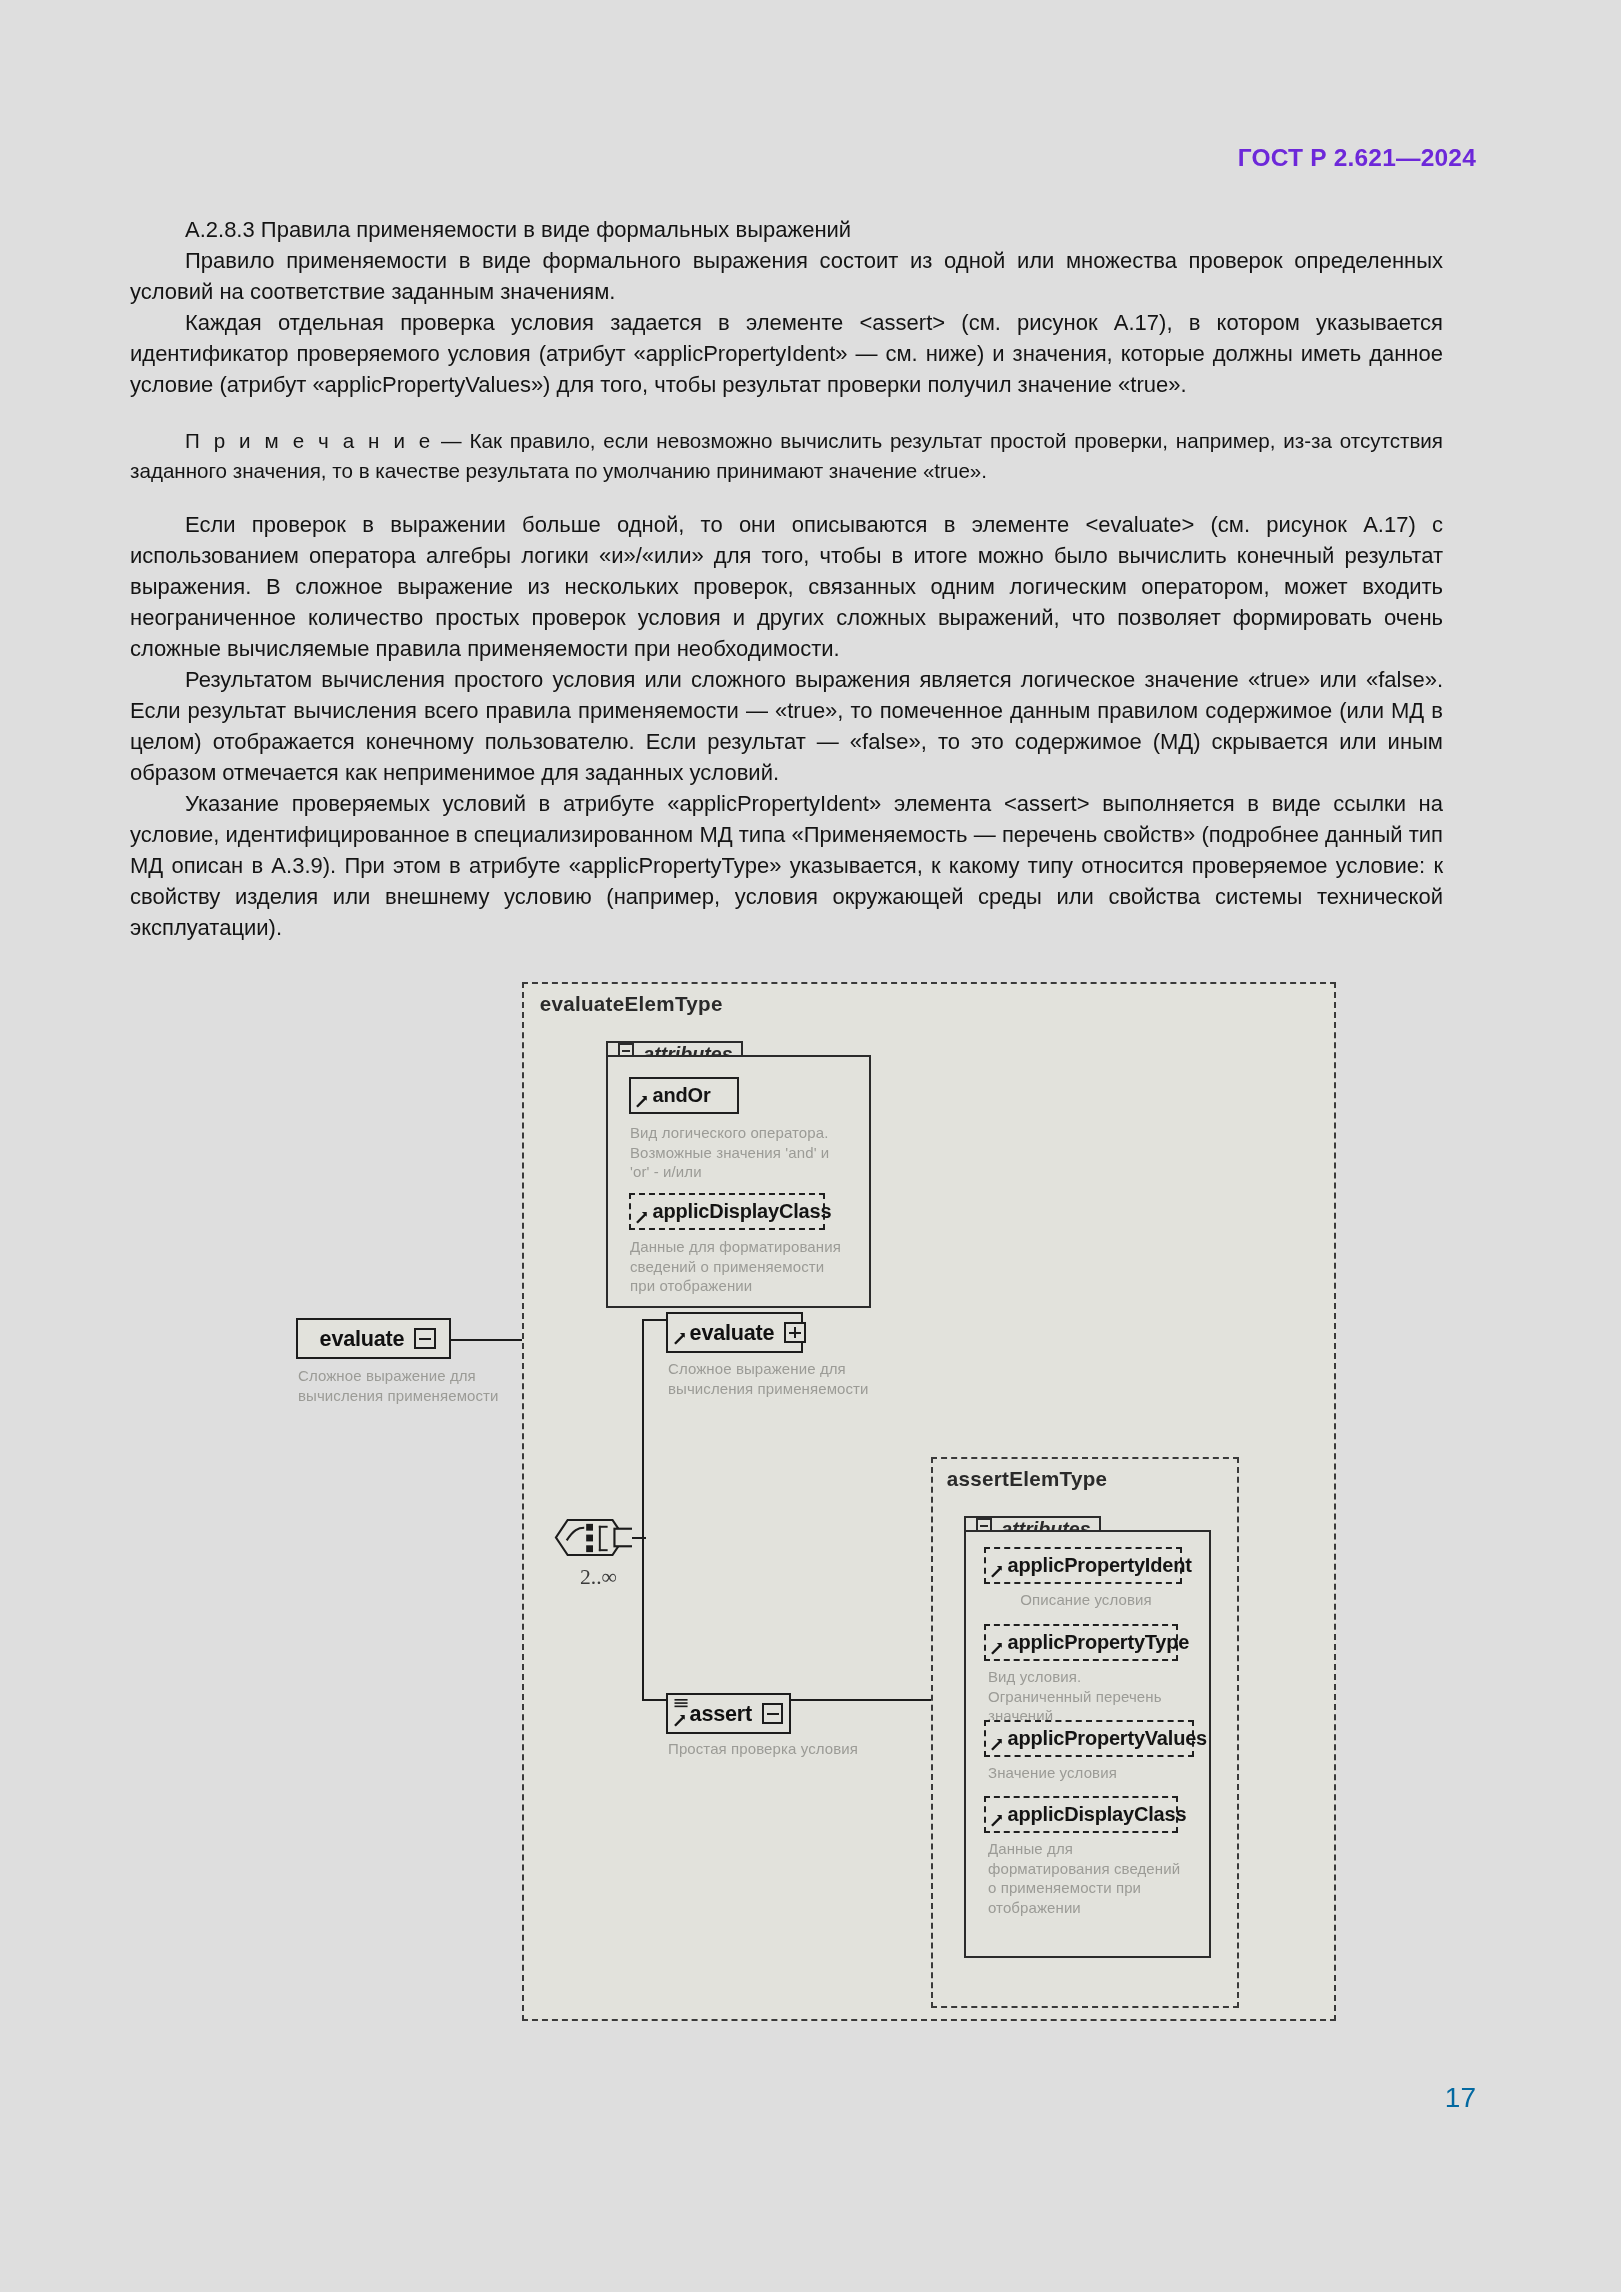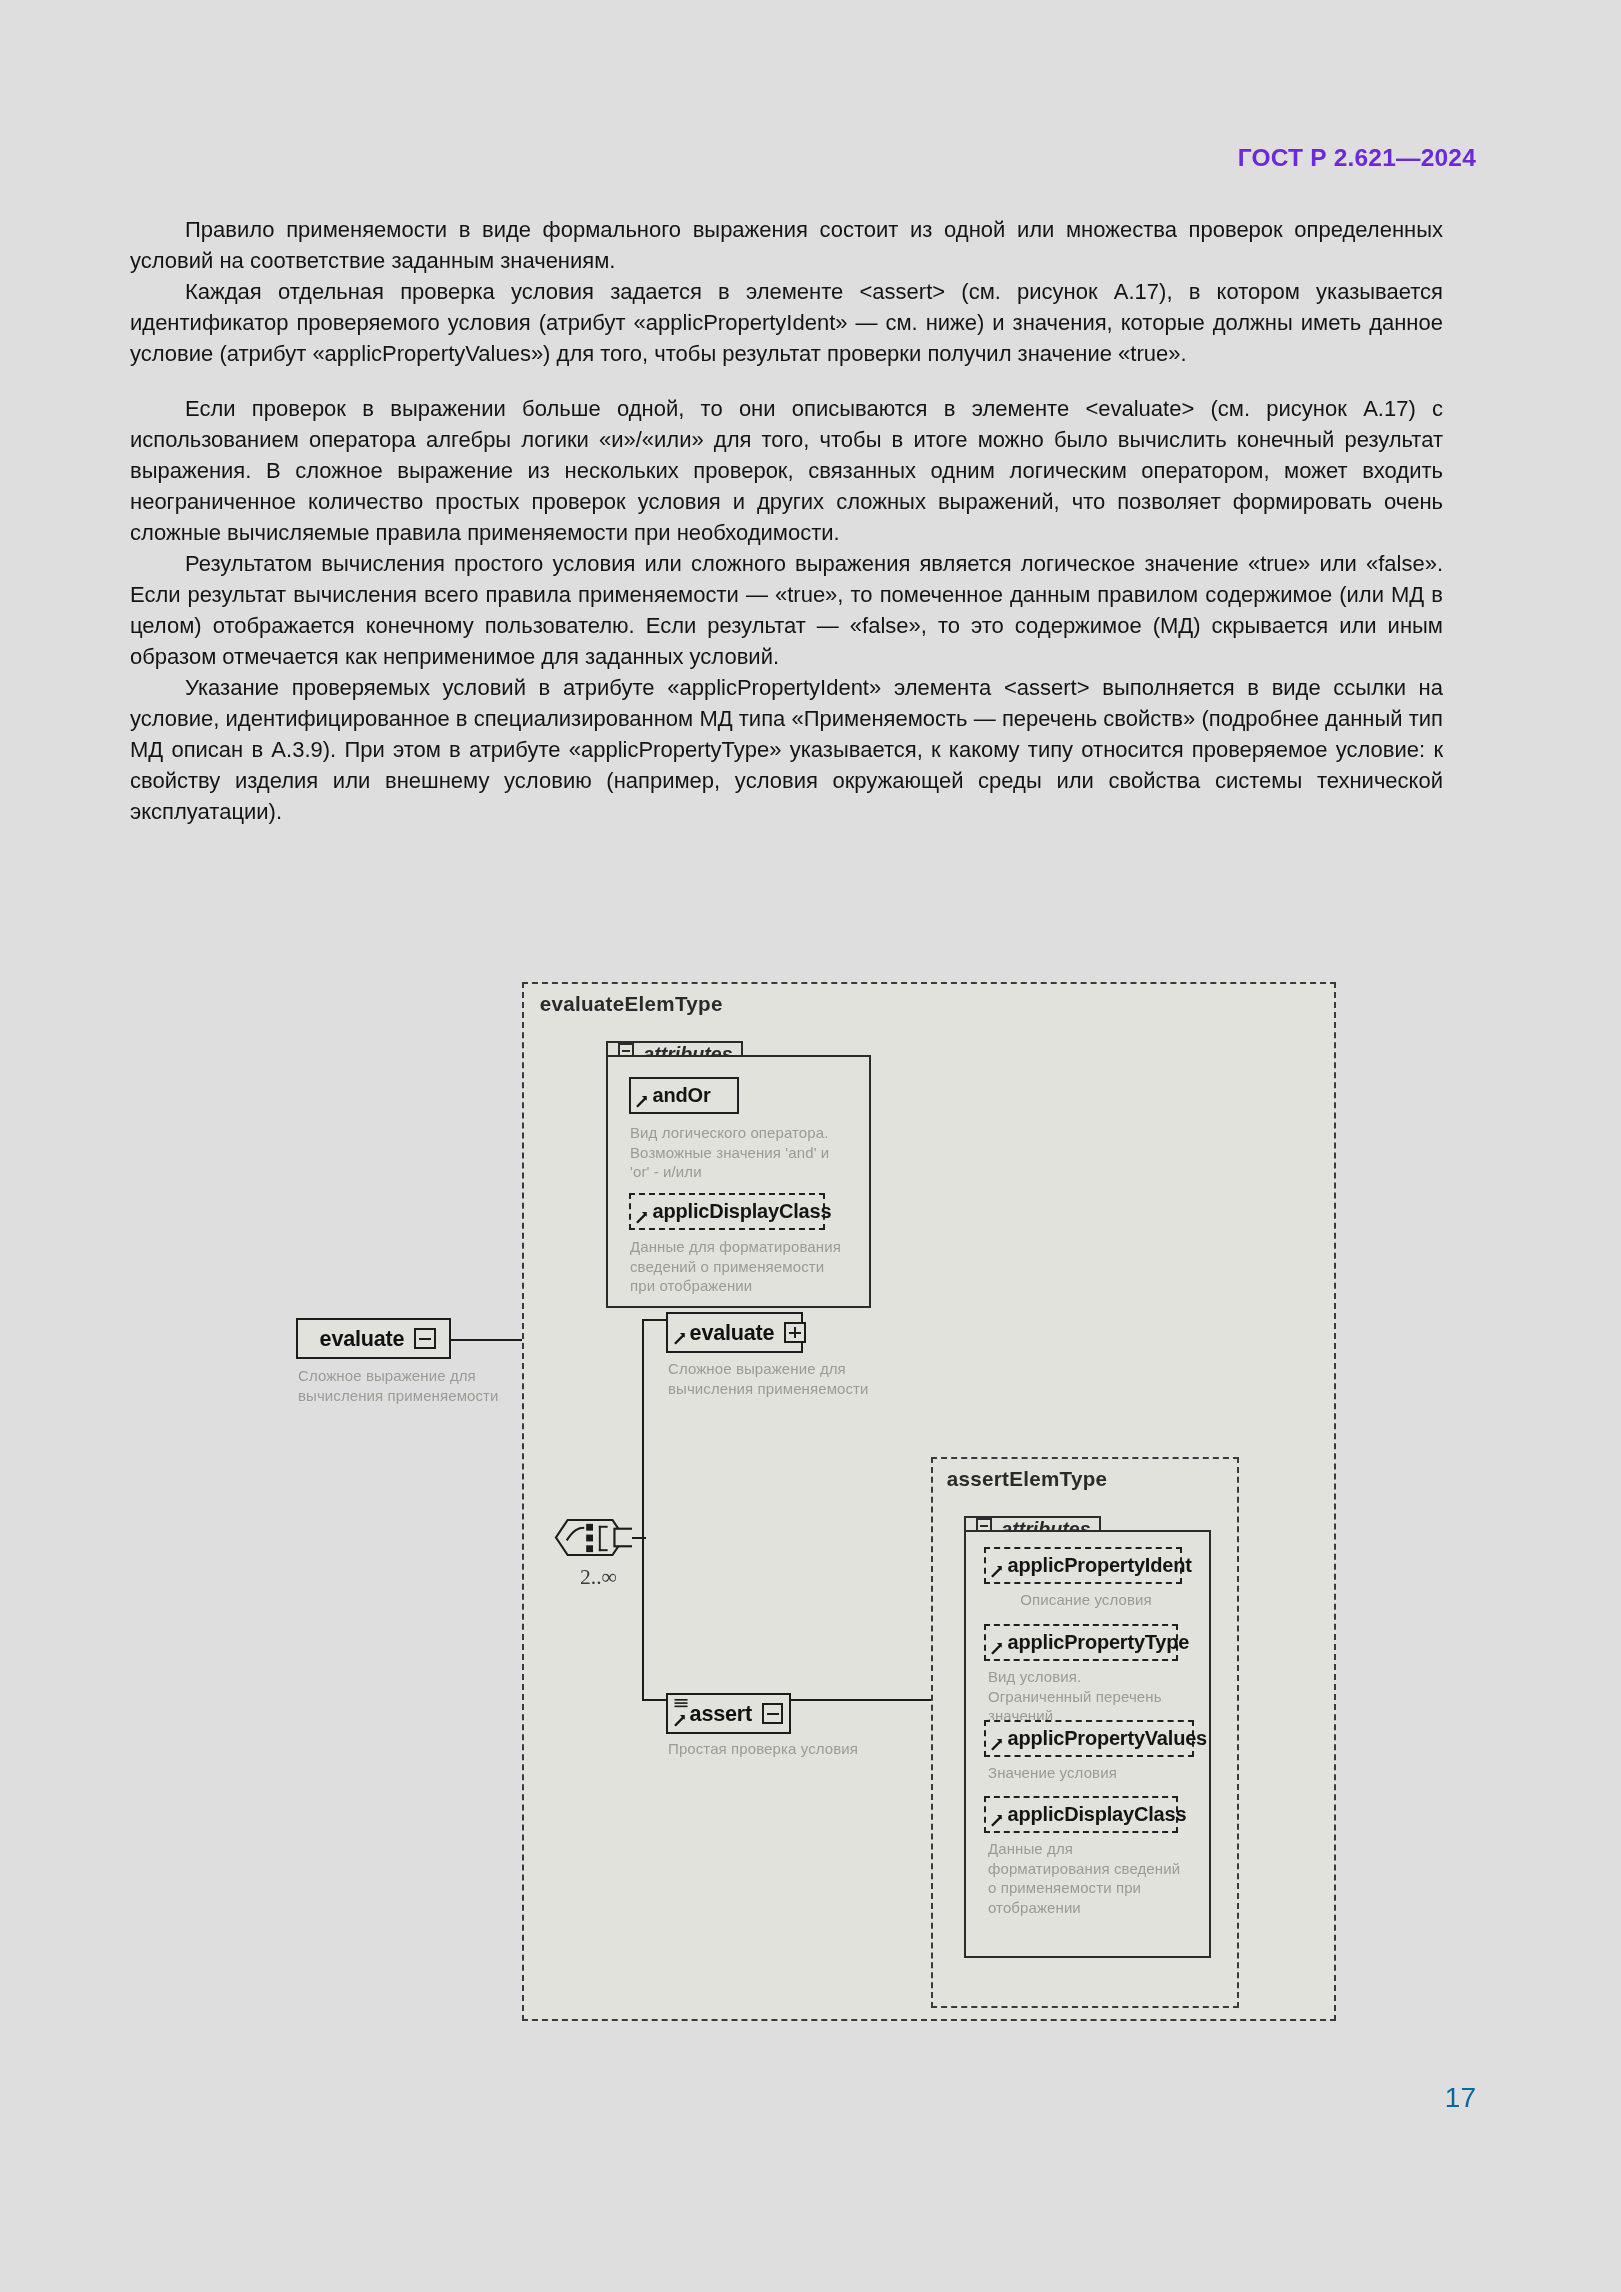--- a/index.html
+++ b/index.html
@@ -251,22 +251,24 @@
   }
 </style>
 </head>
 <body>
 
 <div class="page">
 
   <div class="header">ГОСТ Р 2.621—2024</div>
 
   <div class="content">
+    <p class="body-text">А.2.8.3  Правила применяемости в виде формальных выражений</p>
     <p class="body-text">Правило применяемости в виде формального выражения состоит из одной или множества проверок определенных условий на соответствие заданным значениям.</p>
     <p class="body-text">Каждая отдельная проверка условия задается в элементе &lt;assert&gt; (см. рисунок А.17), в котором указывается идентификатор проверяемого условия (атрибут «applicPropertyIdent» — см. ниже) и значения, которые должны иметь данное условие (атрибут «applicPropertyValues») для того, чтобы результат проверки получил значение «true».</p>
+    <p class="note"><span class="note-label">П р и м е ч а н и е</span><span> — Как правило, если невозможно вычислить результат простой проверки, например, из-за отсутствия заданного значения, то в качестве результата по умолчанию принимают значение «true».</span></p>
     <div class="spacer-md"></div>
     <p class="body-text">Если проверок в выражении больше одной, то они описываются в элементе &lt;evaluate&gt; (см. рисунок А.17) с использованием оператора алгебры логики «и»/«или» для того, чтобы в итоге можно было вычислить конечный результат выражения. В сложное выражение из нескольких проверок, связанных одним логическим оператором, может входить неограниченное количество простых проверок условия и других сложных выражений, что позволяет формировать очень сложные вычисляемые правила применяемости при необходимости.</p>
     <p class="body-text">Результатом вычисления простого условия или сложного выражения является логическое значение «true» или «false». Если результат вычисления всего правила применяемости — «true», то помеченное данным правилом содержимое (или МД в целом) отображается конечному пользователю. Если результат — «false», то это содержимое (МД) скрывается или иным образом отмечается как неприменимое для заданных условий.</p>
     <p class="body-text">Указание проверяемых условий в атрибуте «applicPropertyIdent» элемента &lt;assert&gt; выполняется в виде ссылки на условие, идентифицированное в специализированном МД типа «Применяемость — перечень свойств» (подробнее данный тип МД описан в А.3.9). При этом в атрибуте «applicPropertyType» указывается, к какому типу относится проверяемое условие: к свойству изделия или внешнему условию (например, условия окружающей среды или свойства системы технической эксплуатации).</p>
   </div>
 
   <div class="figure-wrap">
 
     <div class="elembox" style="left:296px; top:348px; width:155px;">
 

